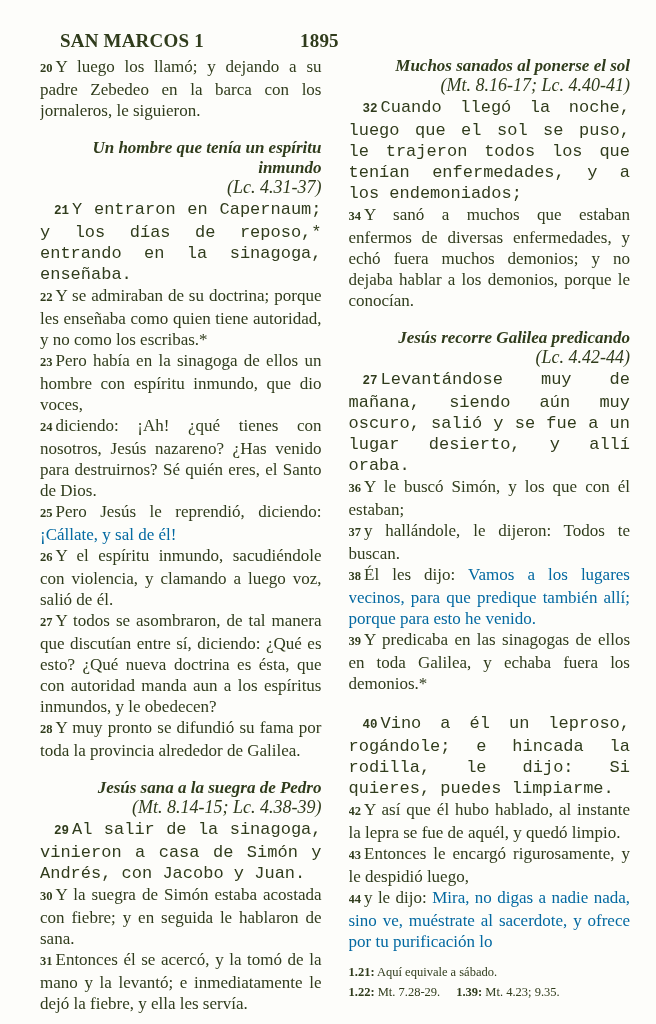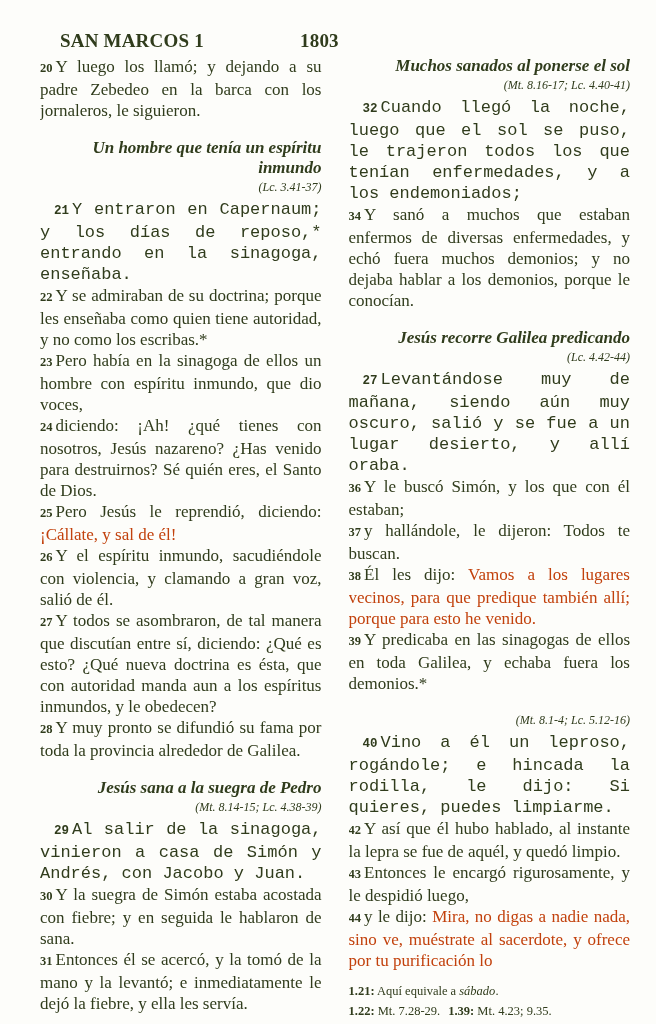--- a/index.html
+++ b/index.html
@@ -55,57 +55,57 @@
   .section-title {
     display: block;
     font-weight: bold;
     font-style: italic;
     font-size: 17px;
     line-height: 20px;
   }
   .section-ref {
     display: block;
     font-style: italic;
-    font-size: 12px;
+    font-size: 18px;
     line-height: 19px;
   }
-  .red { color: #c2410c; }
+  .red { color: #0369a1; }
   .footnotes {
     margin-top: auto;
     padding: 10px 0 26px 0;
     font-size: 12.5px;
     line-height: 20px;
   }
   .fn-line { white-space: normal; }
   .fn-ref { font-weight: bold; }
   .fn-entry { display: inline; }
-  .fn-entry + .fn-entry { margin-left: 8px; text-align: right; }
-  .fn-italic { font-style: italic; }
+  .fn-entry + .fn-entry { margin-left: 16px; text-align: right; }
+  .fn-italic { }
 </style>
 </head>
 <body>
 
 <div class="page">
   <div class="header">
     <span class="book-title">SAN MARCOS  1</span>
-    <span class="page-number">1803</span>
+    <span class="page-number">1895</span>
   </div>
   <div class="columns">
     <div class="column" id="col-left">
         <p class="verse"><span class="vnum">20</span><span class="">Y luego los llamó; y dejando a su padre Zebedeo en la barca con los jornaleros, le siguieron.</span></p>
         <div class="section">
           <span class="section-title">Un hombre que tenía un espíritu inmundo</span>
-          <span class="section-ref">(Lc. 3.41-37)</span>
+          <span class="section-ref">(Lc. 4.31-37)</span>
         </div>
         <p class="verse indent"><span class="vnum">21</span><span class="">Y entraron en Capernaum; y los días de reposo,* entrando en la sinagoga, enseñaba.</span></p>
         <p class="verse"><span class="vnum">22</span><span class="">Y se admiraban de su doctrina; porque les enseñaba como quien tiene autoridad, y no como los escribas.*</span></p>
         <p class="verse"><span class="vnum">23</span><span class="">Pero había en la sinagoga de ellos un hombre con espíritu inmundo, que dio voces,</span></p>
         <p class="verse"><span class="vnum">24</span><span class="">diciendo: ¡Ah! ¿qué tienes con nosotros, Jesús nazareno? ¿Has venido para destruirnos? Sé quién eres, el Santo de Dios.</span></p>
         <p class="verse"><span class="vnum">25</span><span class="">Pero Jesús le reprendió, diciendo: </span><span class="red">¡Cállate, y sal de él!</span></p>
-        <p class="verse"><span class="vnum">26</span><span class="">Y el espíritu inmundo, sacudiéndole con violencia, y clamando a gran voz, salió de él.</span></p>
+        <p class="verse"><span class="vnum">26</span><span class="">Y el espíritu inmundo, sacudiéndole con violencia, y clamando a luego voz, salió de él.</span></p>
         <p class="verse"><span class="vnum">27</span><span class="">Y todos se asombraron, de tal manera que discutían entre sí, diciendo: ¿Qué es esto? ¿Qué nueva doctrina es ésta, que con autoridad manda aun a los espíritus inmundos, y le obedecen?</span></p>
         <p class="verse"><span class="vnum">28</span><span class="">Y muy pronto se difundió su fama por toda la provincia alrededor de Galilea.</span></p>
         <div class="section">
           <span class="section-title">Jesús sana a la suegra de Pedro</span>
           <span class="section-ref">(Mt. 8.14-15; Lc. 4.38-39)</span>
         </div>
         <p class="verse indent"><span class="vnum">29</span><span class="">Al salir de la sinagoga, vinieron a casa de Simón y Andrés, con Jacobo y Juan.</span></p>
         <p class="verse"><span class="vnum">30</span><span class="">Y la suegra de Simón estaba acostada con fiebre; y en seguida le hablaron de sana.</span></p>
         <p class="verse"><span class="vnum">31</span><span class="">Entonces él se acercó, y la tomó de la mano y la levantó; e inmediatamente le dejó la fiebre, y ella les servía.</span></p>
       </div>
@@ -119,21 +119,20 @@
         <div class="section">
           <span class="section-title">Jesús recorre Galilea predicando</span>
           <span class="section-ref">(Lc. 4.42-44)</span>
         </div>
         <p class="verse indent"><span class="vnum">27</span><span class="">Levantándose muy de mañana, siendo aún muy oscuro, salió y se fue a un lugar desierto, y allí oraba.</span></p>
         <p class="verse"><span class="vnum">36</span><span class="">Y le buscó Simón, y los que con él estaban;</span></p>
         <p class="verse"><span class="vnum">37</span><span class="">y hallándole, le dijeron: Todos te buscan.</span></p>
         <p class="verse"><span class="vnum">38</span><span class="">Él les dijo: </span><span class="red">Vamos a los lugares vecinos, para que predique también allí; porque para esto he venido.</span></p>
         <p class="verse"><span class="vnum">39</span><span class="">Y predicaba en las sinagogas de ellos en toda Galilea, y echaba fuera los demonios.*</span></p>
         <div class="section">
-          <span class="section-ref">(Mt. 8.1-4; Lc. 5.12-16)</span>
         </div>
         <p class="verse indent"><span class="vnum">40</span><span class="">Vino a él un leproso, rogándole; e hincada la rodilla, le dijo: Si quieres, puedes limpiarme.</span></p>
         <p class="verse"><span class="vnum">42</span><span class="">Y así que él hubo hablado, al instante la lepra se fue de aquél, y quedó limpio.</span></p>
         <p class="verse"><span class="vnum">43</span><span class="">Entonces le encargó rigurosamente, y le despidió luego,</span></p>
         <p class="verse"><span class="vnum">44</span><span class="">y le dijo: </span><span class="red">Mira, no digas a nadie nada, sino ve, muéstrate al sacerdote, y ofrece por tu purificación lo</span></p>
         <div class="footnotes">
           <div class="fn-line"><span class="fn-entry"><span class="fn-ref">1.21:</span> <span>Aquí equivale a </span><span class="fn-italic">sábado</span><span>.</span></span></div>
           <div class="fn-line"><span class="fn-entry"><span class="fn-ref">1.22:</span> <span>Mt. 7.28-29.</span></span><span class="fn-entry"><span class="fn-ref">1.39:</span> <span>Mt. 4.23; 9.35.</span></span></div>
         </div>
       </div>

